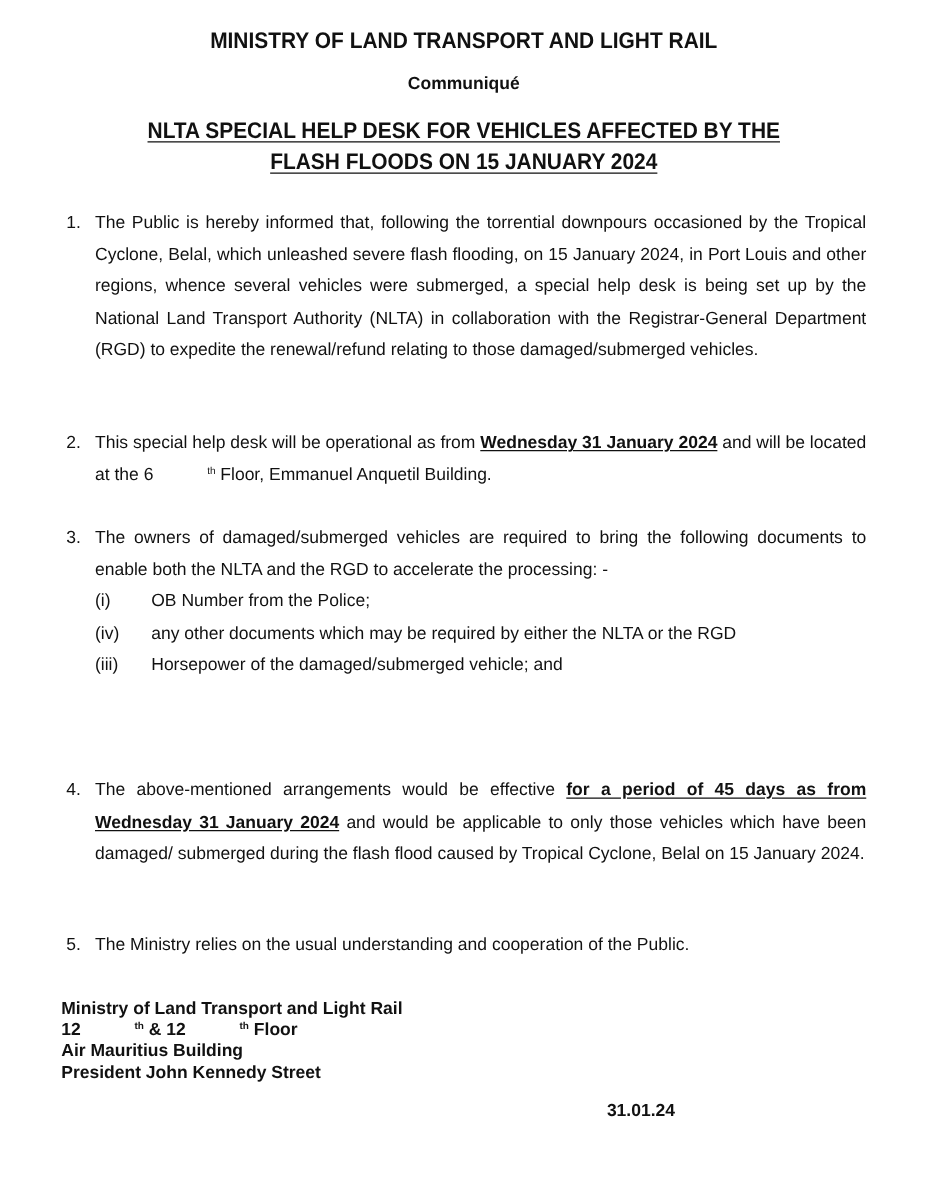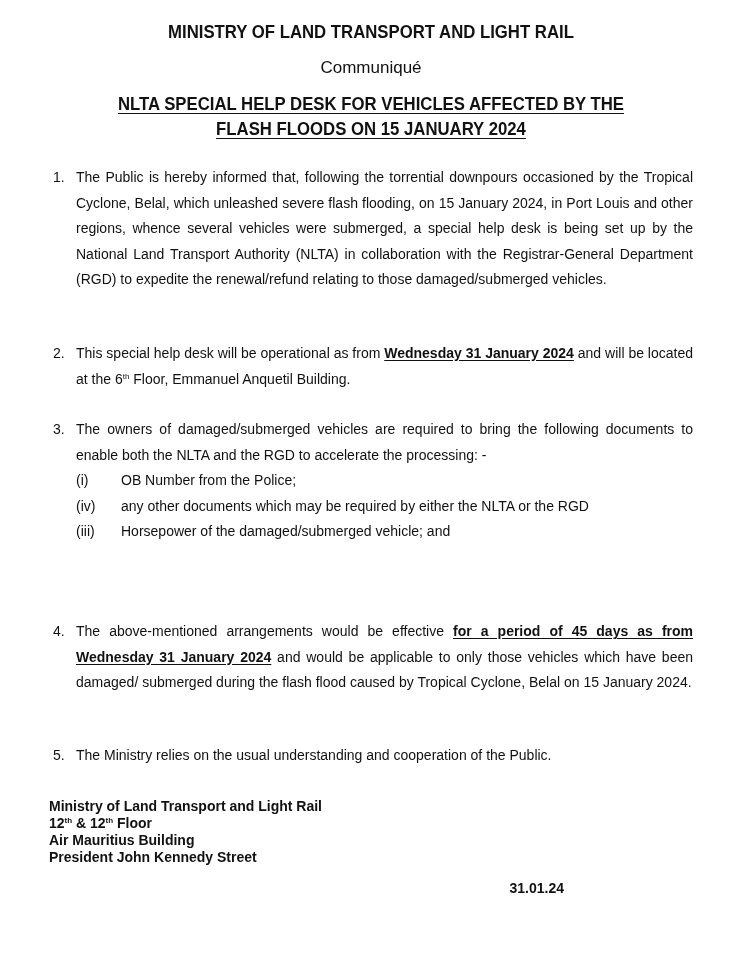--- a/index.html
+++ b/index.html
@@ -30,22 +30,22 @@
       font-size: 18px;
       letter-spacing: 0px;
       transform: scaleX(0.93);
       transform-origin: center;
     }
     .header-sub {
       position: absolute;
       left: 0; width: 742px;
       top: 58px;
       text-align: center;
-      font-weight: normal;
-      font-size: 17px;
+      font-weight: bold;
+      font-size: 14px;
     }
     .headline {
       position: absolute;
       left: 0; width: 742px;
       top: 92px;
       text-align: center;
       font-weight: bold;
       font-size: 18px;
       line-height: 25px;
       text-decoration: underline;
@@ -69,21 +69,21 @@
     }
     .para .body {
       margin-left: 23px;
       display: block;
     }
     .b-u {
       font-weight: bold;
       text-decoration: underline;
       text-underline-offset: 2px;
     }
-    sup { font-size: 8px; vertical-align: 5px; line-height: 0; }
+    sup { font-size: 8px; vertical-align: 5px; line-height: 0; margin-left: 43px; }
     .sublist {
       position: absolute;
       left: 76px;
       width: 617px;
       font-size: 14px;
       line-height: 25.5px;
     }
     .sub-item {
       position: relative;
       padding-left: 45px;
@@ -96,21 +96,21 @@
     .footer-block {
       position: absolute;
       left: 49px;
       top: 798px;
       font-weight: bold;
       font-size: 14px;
       line-height: 17px;
     }
     .footer-date {
       position: absolute;
-      right: 44px;
+      right: 68px;
       top: 880px;
       font-weight: bold;
       font-size: 14px;
     }
   </style>
 </head>
 <body>
 
 <div class="page">
 

